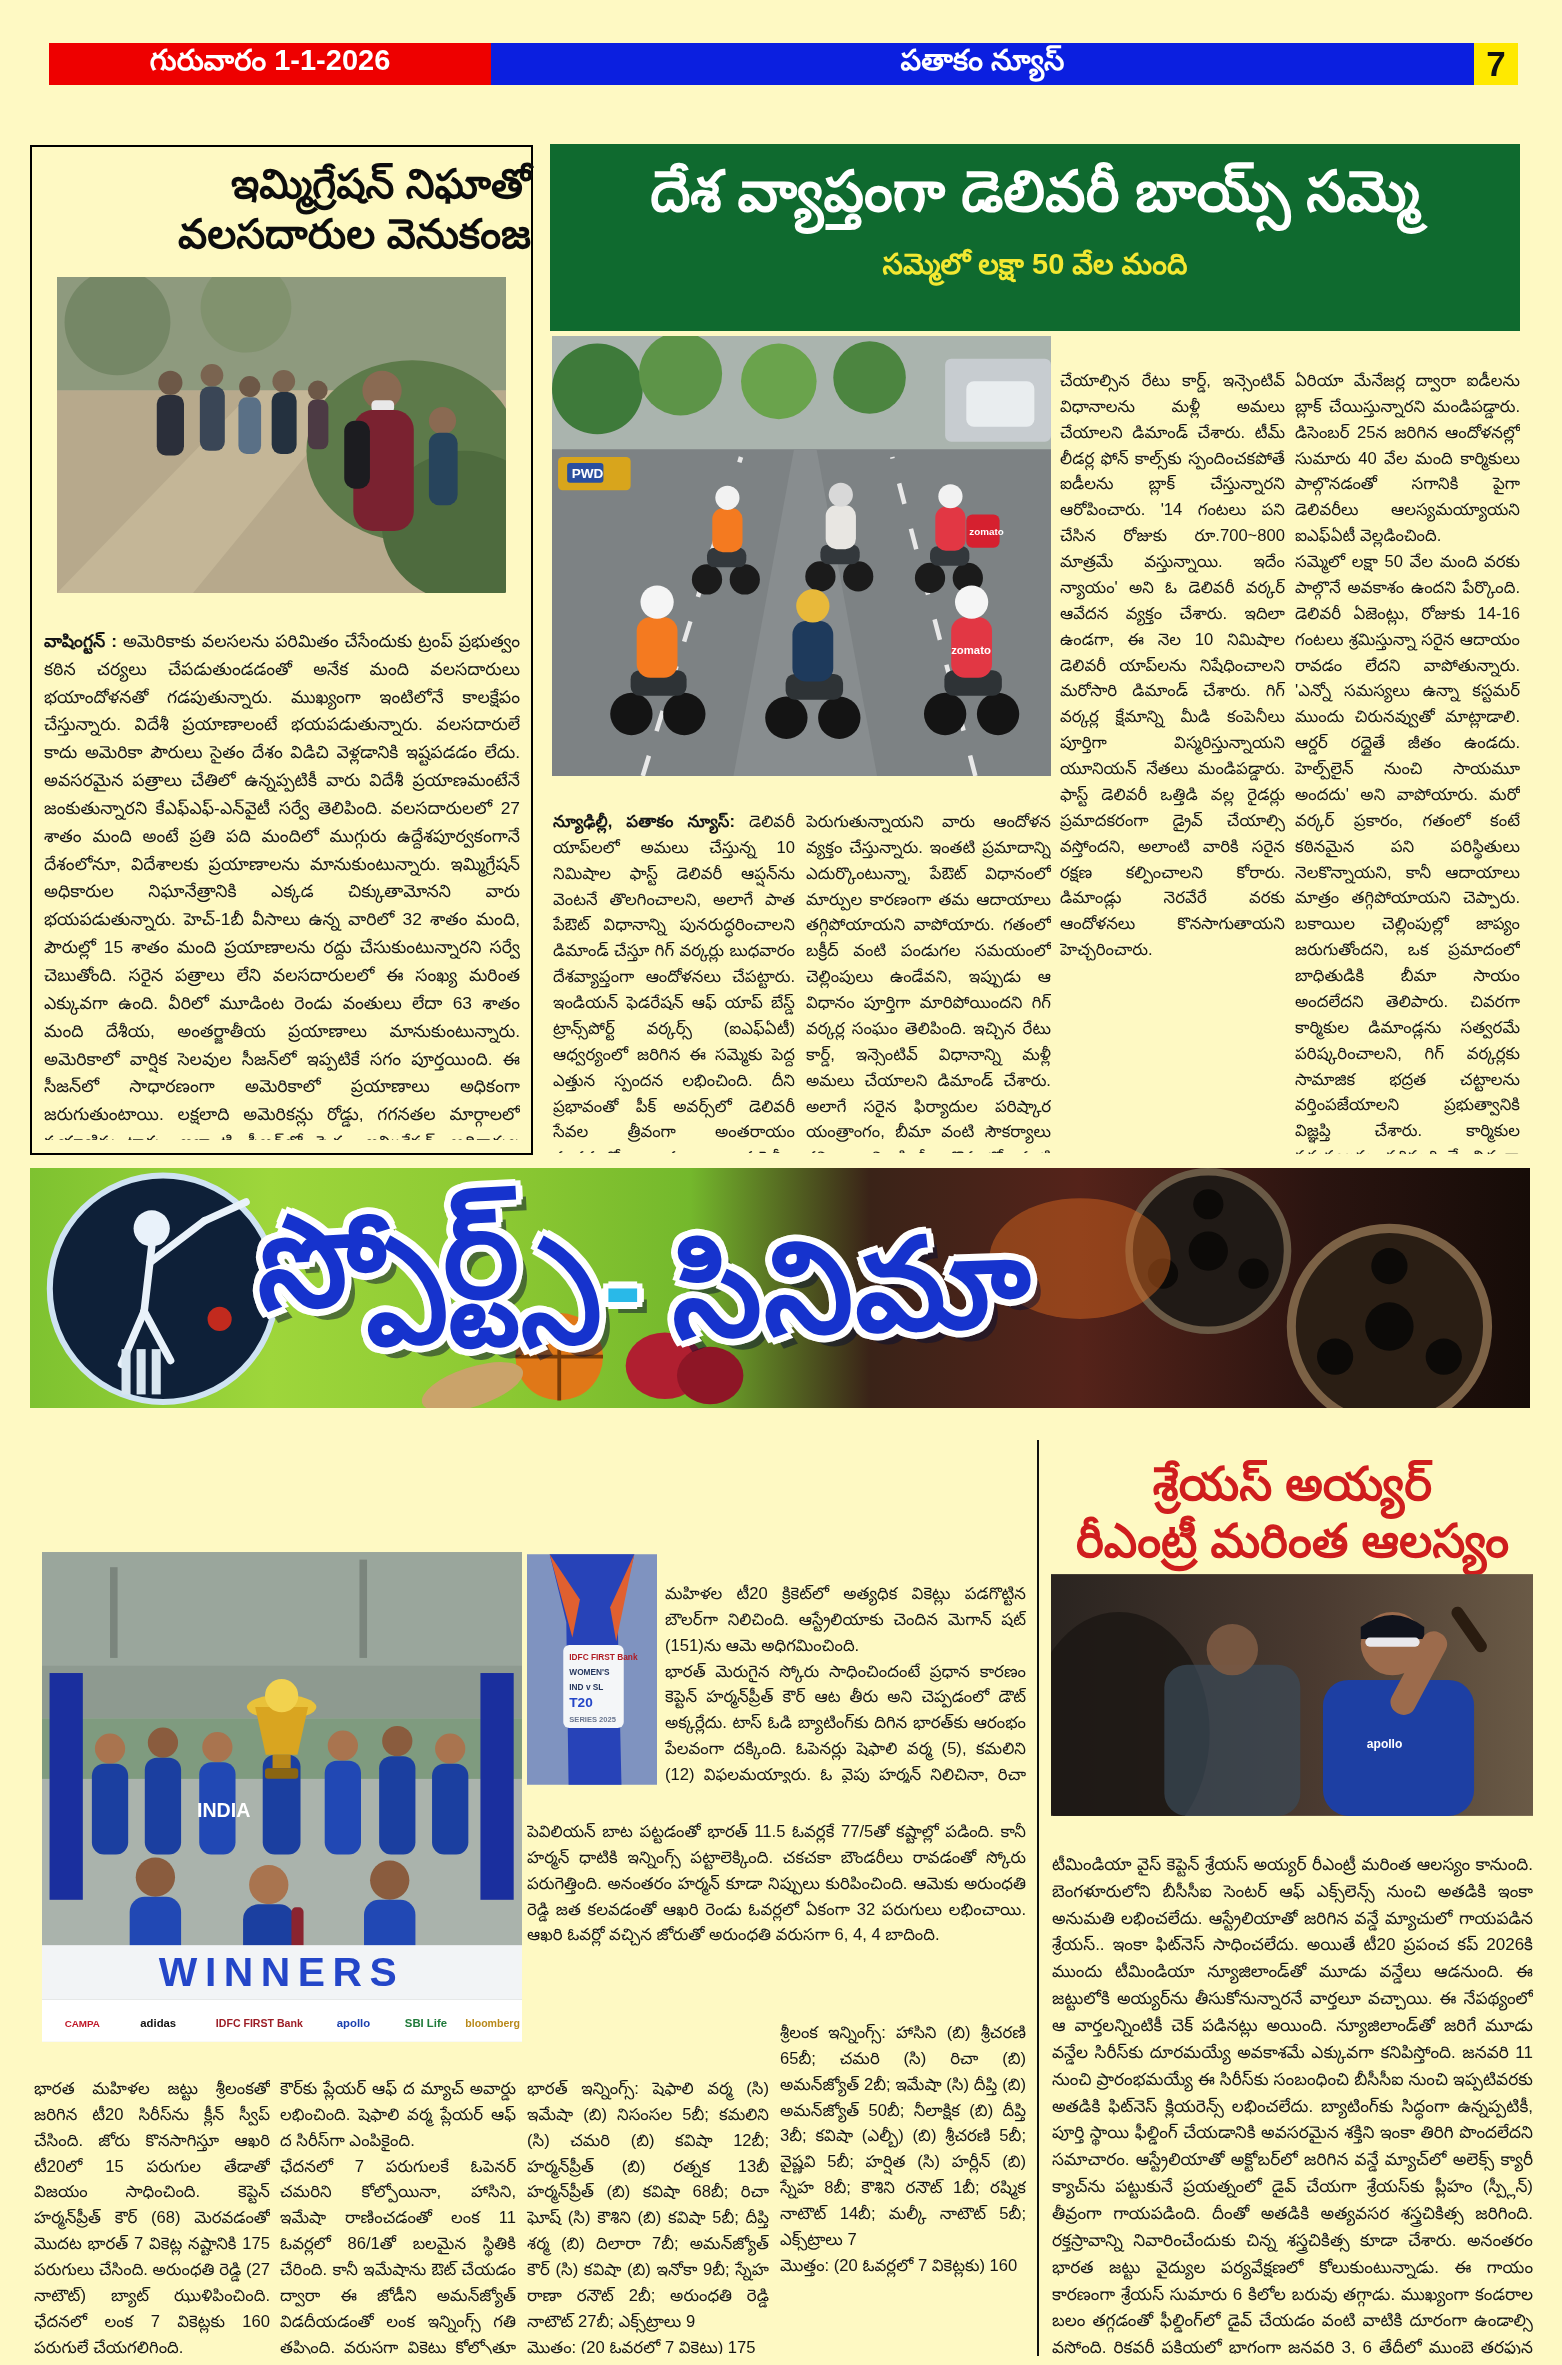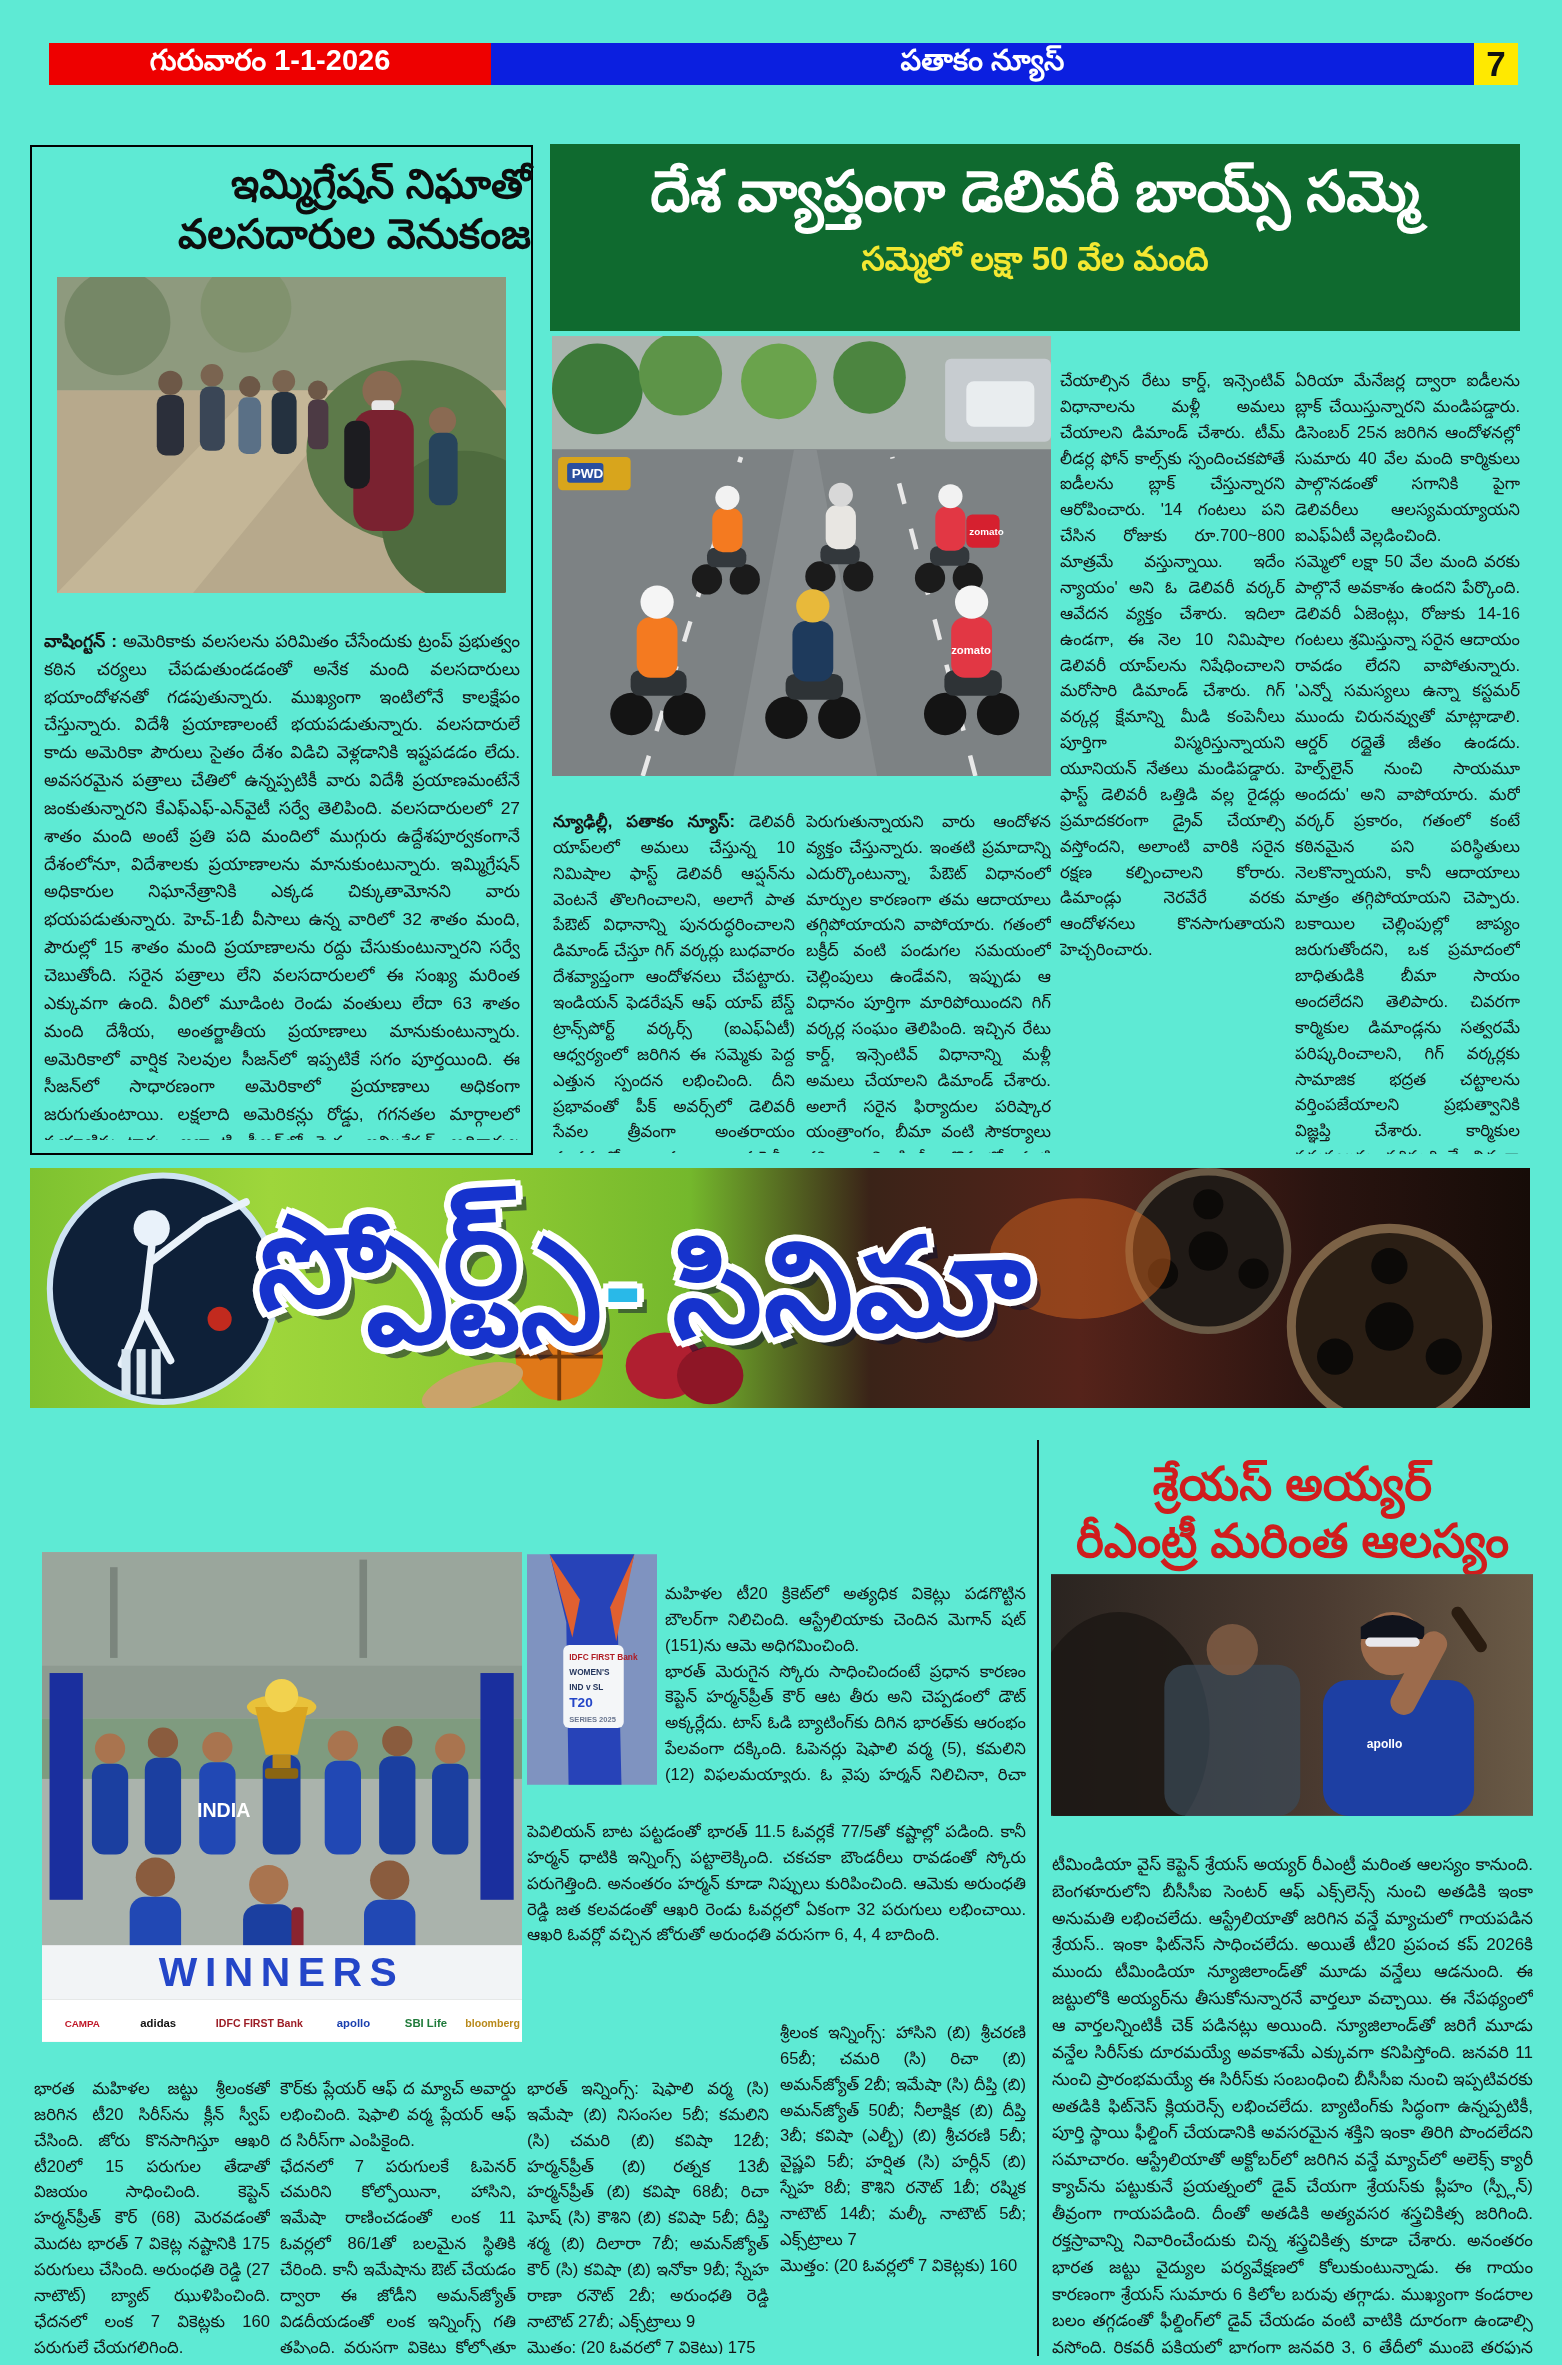--- a/index.html
+++ b/index.html
@@ -1,16 +1,16 @@
 <!DOCTYPE html>
 <html style="font-size:12px"><head>
 <meta charset="utf-8">
 <style>
   html,body{margin:0;padding:0;background:#ddd;}
-  #page{position:relative;width:1562px;height:2366px;background:#5eead4;overflow:hidden;
+  #page{position:relative;width:1562px;height:2366px;background:#fef9c3;overflow:hidden;
         font-family:"Liberation Sans","DejaVu Sans",sans-serif;}
   .abs{position:absolute;}
   .bar{display:flex;align-items:center;justify-content:center;font-weight:bold;}
   .col{position:absolute;text-align:justify;font-size:16.6px;line-height:1.56;color:#151515;
        overflow:hidden;white-space:pre-line;}
   .dl{font-weight:bold;}
   .hl-black{font-weight:900;color:#0d0d0d;text-align:right;line-height:1.22;}
   .rule{position:absolute;background:#111;}
   .banner-word{position:absolute;font-weight:900;color:#1633cd;letter-spacing:1.5px;
     text-shadow:-5.3px -5.3px 0 #fff,5.3px -5.3px 0 #fff,-5.3px 5.3px 0 #fff,5.3px 5.3px 0 #fff,
@@ -69,21 +69,21 @@
           <rect x="492" y="206" width="38" height="96" rx="14" fill="#27445c"></rect>
       </g>
     </svg>
     <div class="col" style="left:12px;top:453px;width:476px;height:540px;font-size:17.4px;line-height:1.6;">
       <span class="dl">వాషింగ్టన్ : </span><span>అమెరికాకు వలసలను పరిమితం చేసేందుకు ట్రంప్ ప్రభుత్వం కఠిన చర్యలు చేపడుతుండడంతో అనేక మంది వలసదారులు భయాందోళనతో గడపుతున్నారు. ముఖ్యంగా ఇంటిలోనే కాలక్షేపం చేస్తున్నారు. విదేశీ ప్రయాణాలంటే భయపడుతున్నారు. వలసదారులే కాదు అమెరికా పౌరులు సైతం దేశం విడిచి వెళ్లడానికి ఇష్టపడడం లేదు. అవసరమైన పత్రాలు చేతిలో ఉన్నప్పటికీ వారు విదేశీ ప్రయాణమంటేనే జంకుతున్నారని కేఎఫ్ఎఫ్-ఎన్‌వైటీ సర్వే తెలిపింది. వలసదారులలో 27 శాతం మంది అంటే ప్రతి పది మందిలో ముగ్గురు ఉద్దేశపూర్వకంగానే దేశంలోనూ, విదేశాలకు ప్రయాణాలను మానుకుంటున్నారు. ఇమ్మిగ్రేషన్ అధికారుల నిఘానేత్రానికి ఎక్కడ చిక్కుతామోనని వారు భయపడుతున్నారు. హెచ్-1బీ వీసాలు ఉన్న వారిలో 32 శాతం మంది, పౌరుల్లో 15 శాతం మంది ప్రయాణాలను రద్దు చేసుకుంటున్నారని సర్వే చెబుతోంది. సరైన పత్రాలు లేని వలసదారులలో ఈ సంఖ్య మరింత ఎక్కువగా ఉంది. వీరిలో మూడింట రెండు వంతులు లేదా 63 శాతం మంది దేశీయ, అంతర్జాతీయ ప్రయాణాలు మానుకుంటున్నారు. అమెరికాలో వార్షిక సెలవుల సీజన్‌లో ఇప్పటికే సగం పూర్తయింది. ఈ సీజన్‌లో సాధారణంగా అమెరికాలో ప్రయాణాలు అధికంగా జరుగుతుంటాయి. లక్షలాది అమెరికన్లు రోడ్డు, గగనతల మార్గాలలో ప్రయాణిస్తుంటారు. ఇలాంటి సీజన్‌లో సైతం ఇమ్మిగ్రేషన్ అధికారుల దృష్టిలో పడడం ఎందుకని భావించి వలసదారులు ప్రయాణాలకు దూరంగా ఉంటున్నారని సర్వే వెల్లడించింది. సాధారణంగా డిసెంబర్ వరకు వారి వారి దేశాలకు వెళ్లి వచ్చే వలసదారులు ఈ ఏడాది ఆ ప్రయాణాలను సైతం రద్దు చేసుకున్నారు. నిర్బంధం, అప్పగింతకు వీలుగా ప్రభుత్వ సంస్థల సమాచారాన్ని ఇచ్చిపుచ్చుకుంటోందని ఈ పరిణామాలే వీరి ప్రయాణాలు మానుకోవాలనడానికి ఒక ముఖ్య కారణమని సర్వే తెలిపింది.</span>
     </div>
   </div>
 
   <div class="abs" style="left:550px;top:144px;width:970px;height:187px;background:#0f6a2f;text-align:center;">
     <div style="margin-top:13.6px;font-size:57px;font-weight:900;color:#fff;">దేశ వ్యాప్తంగా డెలివరీ బాయ్స్ సమ్మె</div>
-    <div style="margin-top:1px;font-size:33px;font-weight:bold;color:#f3e832;">సమ్మెలో లక్షా 50 వేల మంది</div>
+    <div style="margin-top:9px;font-size:29px;font-weight:bold;color:#f3e832;">సమ్మెలో లక్షా 50 వేల మంది</div>
   </div>
 
   <svg class="abs" style="left:552px;top:336px;" width="499" height="440" viewBox="0 0 660 582">
     <rect width="660" height="582" fill="#8f9496"></rect>
     <rect width="660" height="150" fill="#aab4ae"></rect>
     <circle cx="60" cy="70" r="60" fill="#3e7a3a"></circle>
       <circle cx="170" cy="50" r="55" fill="#5d9448"></circle>
     <circle cx="300" cy="60" r="50" fill="#6aa34c"></circle>
       <circle cx="420" cy="55" r="48" fill="#4c8540"></circle>
     <rect x="520" y="30" width="140" height="110" rx="8" fill="#c7ccd0"></rect>

